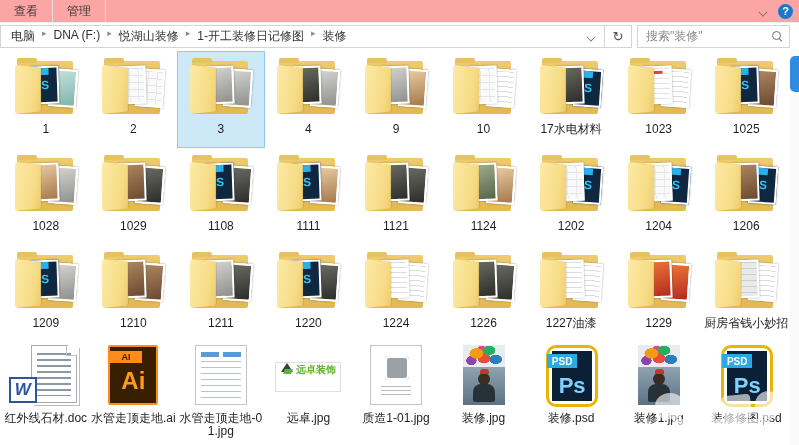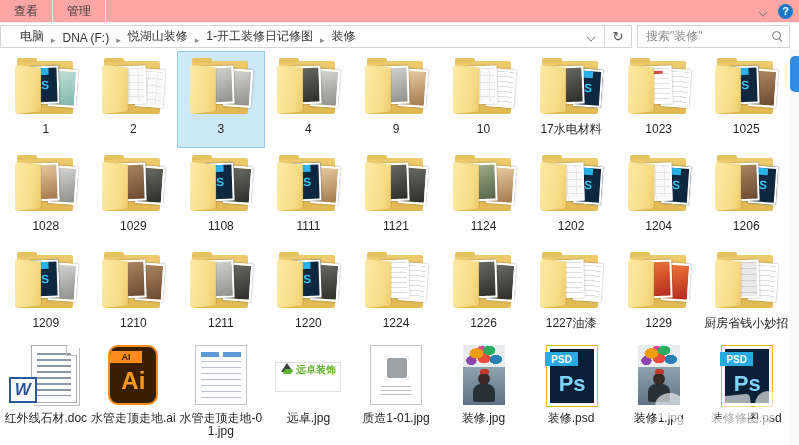--- a/index.html
+++ b/index.html
@@ -12,21 +12,21 @@
   
   .ribbon { height:23px; display:flex; align-items:stretch; background:#fca5a5; border-bottom:1px solid #ececec; position:relative; }
   .tab { padding:0 14px; font-size:12px; color:#3b3b3b; display:flex; align-items:center; border-right:1px solid #e2e2e2; cursor:default; }
   .ribbon-right { position:absolute; right:6px; top:0; height:100%; display:flex; align-items:center; gap:10px; }
   .chev { width:9px; height:9px; position:relative; }
   .chev::before { content:''; position:absolute; left:0; top:1px; width:7px; height:7px; border-right:1.5px solid #6d6d6d; border-bottom:1.5px solid #6d6d6d; transform:rotate(45deg) scale(.8); }
   .help { width:15px; height:15px; border-radius:50%; background:#1d78cd; color:#fff; font-size:11px; font-weight:bold; display:flex; align-items:center; justify-content:center; line-height:1; }
   
   .addr-row { height:25px; display:flex; align-items:center; background:#fff; padding-top:1px; }
   .addr-box { width:632px; height:23px; border:1px solid #d4d4d4; display:flex; align-items:center; background:#fff; }
-  .crumbs { display:flex; align-items:flex-end; padding-left:17px; font-size:12px; color:#333; flex:1; min-width:0; white-space:nowrap; overflow:hidden; }
+  .crumbs { display:flex; align-items:flex-start; padding-left:8px; font-size:12px; color:#333; flex:1; min-width:0; white-space:nowrap; overflow:hidden; }
   .crumb { padding:0 2px; cursor:default; }
   .crumb-sep { color:#8a8a8a; font-size:9px; margin:0 5px; }
   .addr-chev { margin-right:8px; }
   .refresh-box { width:27px; height:100%; border-left:1px solid #d4d4d4; display:flex; align-items:center; justify-content:center; font-size:13px; color:#555; }
   .search-box { margin-left:5px; width:153px; height:23px; border:1px solid #d4d4d4; display:flex; align-items:center; padding:0 6px; background:#fff; }
   .search-box input { border:0; outline:0; flex:1; min-width:0; font-size:12px; color:#444; font-family:inherit; }
   .search-box input::placeholder { color:#8a8a8a; opacity:1; }
   .mag { width:11px; height:11px; position:relative; flex:none; }
   .mag::before { content:''; position:absolute; left:0; top:0; width:7px; height:7px; border:1.4px solid #707070; border-radius:50%; }
   .mag::after { content:''; position:absolute; left:7px; top:7px; width:4px; height:1.4px; background:#707070; transform:rotate(45deg); transform-origin:left center; }
@@ -60,25 +60,25 @@
   .t-page    { background:repeating-linear-gradient(to bottom,#dcdcdc 0 1px,transparent 1px 5px),#fff; }
   .t-page-gray { background:repeating-linear-gradient(to bottom,#cfcfcf 0 1px,transparent 1px 6px),#e9e9e9; }
   .t-doc { background:repeating-linear-gradient(to bottom,#e3e3e3 0 1px,transparent 1px 5px),#fff; position:relative; }
   .t-doc::before { content:''; position:absolute; top:3px; left:3px; width:60%; height:3px; background:#d24b3e; }
   
   .doc-page { position:absolute; right:8px; top:0; width:46px; height:58px; background:#fff; border:1px solid #ababab; box-shadow:2px 2px 0 #fff,3px 3px 0 #bdbdbd; }
   .doc-page::after { content:''; position:absolute; top:-1px; right:-1px; border-style:solid; border-width:0 10px 10px 0; border-color:transparent #fff transparent transparent; box-shadow:-1px 1px 0 #c2c2c2; }
   .doc-lines { position:absolute; inset:7px 5px 6px 5px; background:repeating-linear-gradient(to bottom,#8d9aa6 0 2px,transparent 2px 6px); }
   .w-badge { position:absolute; left:2px; bottom:6px; width:28px; height:26px; background:#fff; border:2px solid #2b579a; color:#2b579a; font-weight:bold; font-style:italic; font-size:17px; display:flex; align-items:center; justify-content:center; }
   
-  .ai-icon { position:absolute; left:14px; top:0; width:50px; height:60px; background:#371f00; border:2px solid #ff8c1a; border-radius:10px; overflow:hidden; }
+  .ai-icon { position:absolute; left:14px; top:0; width:50px; height:60px; background:#371f00; border:2px solid #ff8c1a; border-radius:2px; overflow:hidden; }
   .ai-band { position:absolute; top:4px; left:0; width:68%; height:12px; background:#ff8c1a; color:#371f00; font-size:9px; font-weight:bold; display:flex; align-items:center; justify-content:center; }
   .ai-big { position:absolute; left:0; right:0; top:20px; text-align:center; color:#ff9a1e; font-size:24px; font-weight:bold; }
   
-  .psd-icon { position:absolute; left:14px; top:0; width:52px; height:62px; background:#fff; border:1px solid #eab308; border-radius:1px; }
+  .psd-icon { position:absolute; left:14px; top:0; width:52px; height:62px; background:#fff; border:3px solid #eab308; border-radius:10px; }
   .psd-body { position:absolute; inset:3px; background:#0b2036; }
   .psd-band { position:absolute; top:3px; left:-5px; width:75%; height:14px; background:#29abe2; color:#fff; font-size:10px; font-weight:bold; display:flex; align-items:center; justify-content:center; }
   .psd-big { position:absolute; left:0; right:0; top:22px; text-align:center; color:#7dd3fc; font-size:22px; font-weight:bold; }
   
   .img-thumb { position:relative; margin:0 auto; background:#fff; border:1px solid #c4c4c4; overflow:hidden; }
   .k-table { width:52px; height:60px; }
   .tbl-h1 { position:absolute; top:6px; left:5px; width:18px; height:5px; background:#5b9bd5; }
   .tbl-h2 { position:absolute; top:6px; left:27px; width:18px; height:5px; background:#5b9bd5; }
   .tbl-rows { position:absolute; left:5px; right:5px; top:15px; bottom:5px; background:repeating-linear-gradient(to bottom,#b9c2cc 0 1px,transparent 1px 6px); }
   .k-logo-yz { width:66px; height:30px; margin-top:17px; border-color:#e0e0e0; display:flex; align-items:flex-start; justify-content:center; gap:3px; }

